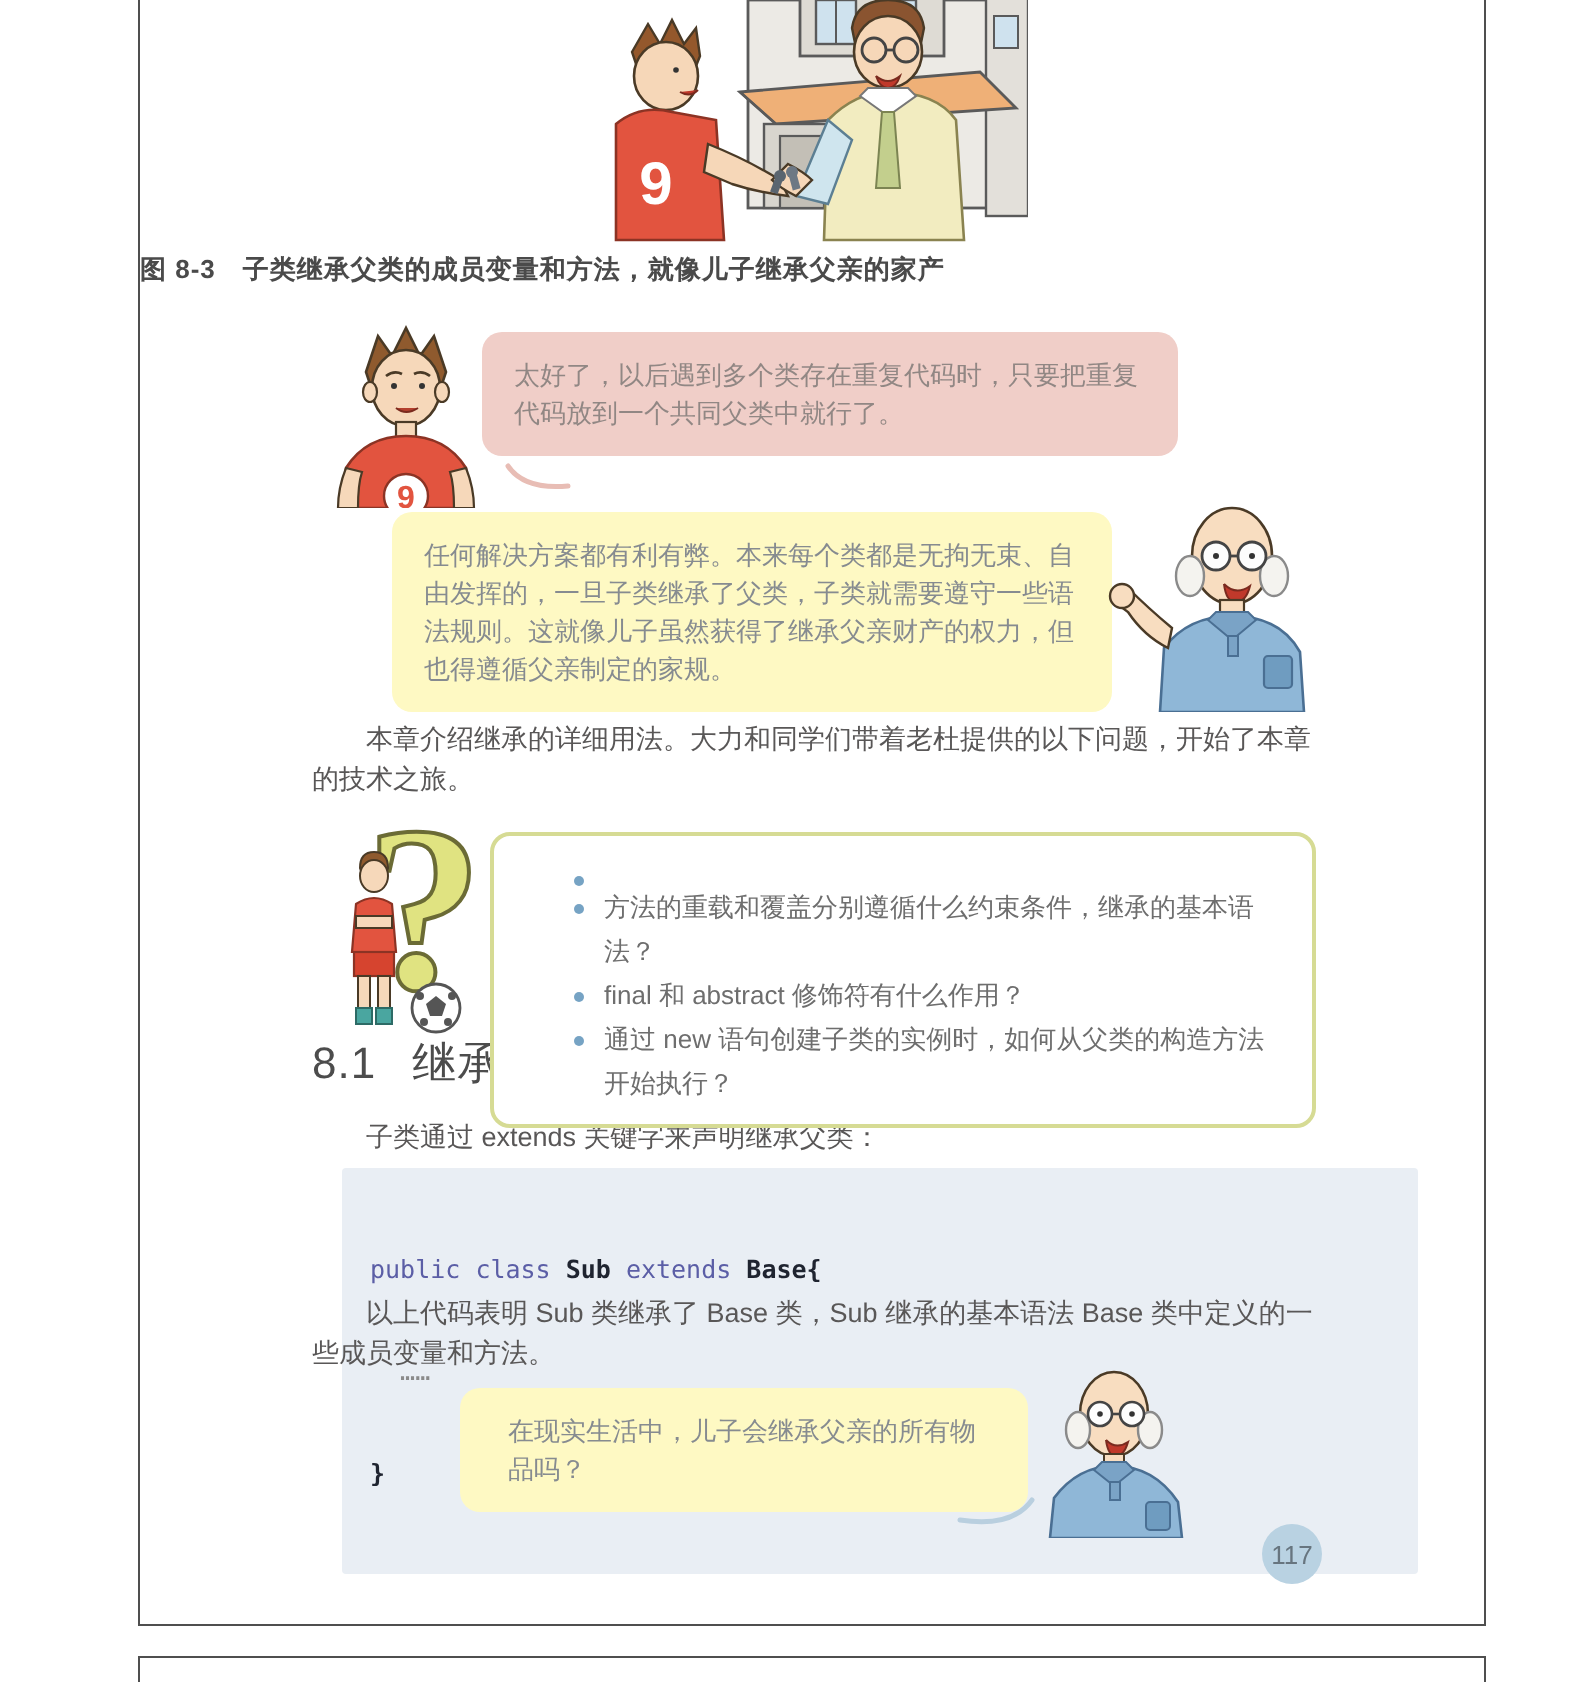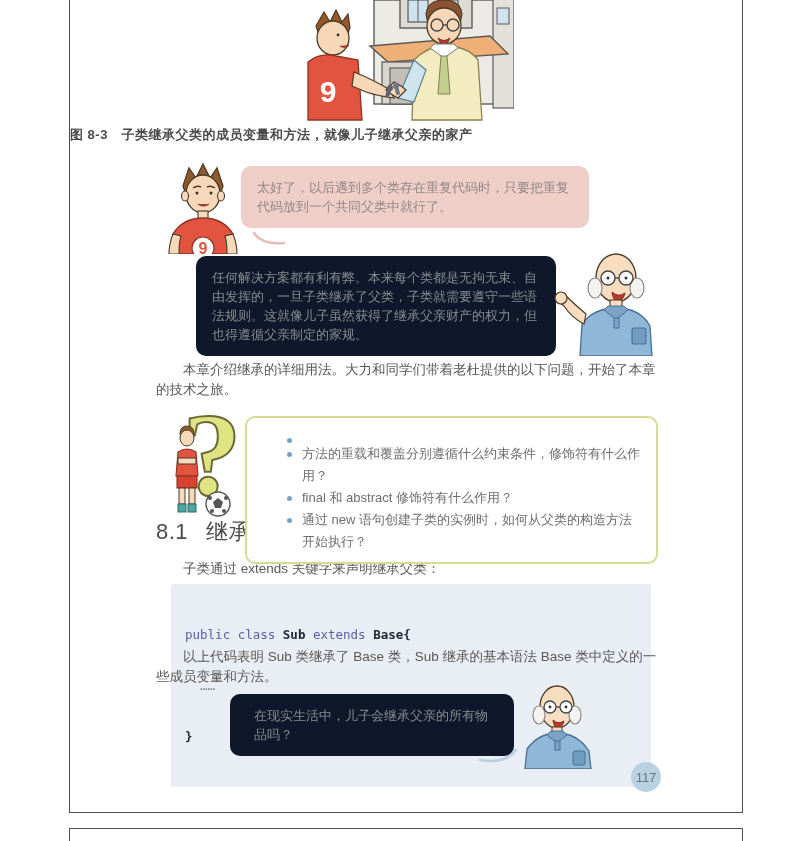--- a/index.html
+++ b/index.html
@@ -14,21 +14,21 @@
   .page2 { position:absolute; left:69px; top:828px; width:674px; height:13px;
            background:#fff; border:1px solid #4f4f4f; border-bottom:none; }
 
   .abs { position:absolute; }
 
   .fig-caption { left:0; top:126px; width:100%; 
                  font-size:13px; font-weight:bold; color:#4a4a4a; letter-spacing:.5px; }
 
   .bubble { border-radius:10px; padding:12px 16px; font-size:13px; line-height:19px; }
   .bubble.pink { background:#f0cec8; color:#918784; }
-  .bubble.blue { background:#0f172a; color:#868b90; }
+  .bubble.blue { background:#fef9c3; color:#868b90; }
 
   .para { font-size:13.5px; line-height:20px; color:#595757; text-indent:2em; }
 
   .qbox { border:2px solid #d6db94; border-radius:10px; background:#fff;
           padding:11px 12px 9px 40px; }
   .qrow { display:flex; font-size:13px; line-height:22px; color:#6e6e6e; }
   .qdot { width:5px; height:5px; border-radius:50%; background:#76a3c4;
           margin:9px 10px 0 0; flex:0 0 5px; }
 
   .sec-head { font-size:22px; color:#4c4c4c; letter-spacing:.5px; }
@@ -150,21 +150,21 @@
     </div>
 
     <div class="abs para" style="left:86px; top:360px; width:502px;">本章介绍继承的详细用法。大力和同学们带着老杜提供的以下问题，开始了本章的技术之旅。</div>
 
     <div class="abs qbox" style="left:175px; top:416px; width:413px; z-index:1;">
       <div class="qrow">
         <span class="qdot"></span>
       </div>
       <div class="qrow">
         <span class="qdot"></span>
-        <span>方法的重载和覆盖分别遵循什么约束条件，修饰符有什么作用？</span>
+        <span>方法的重载和覆盖分别遵循什么约束条件，继承的基本语法？</span>
       </div>
       <div class="qrow">
         <span class="qdot"></span>
         <span>final 和 abstract 修饰符有什么作用？</span>
       </div>
       <div class="qrow">
         <span class="qdot"></span>
         <span>通过 new 语句创建子类的实例时，如何从父类的构造方法开始执行？</span>
       </div>
     </div>
@@ -191,21 +191,21 @@
         <circle cx="68" cy="115" r="2" fill="#555"></circle>
       </svg>
     </div>
 
     <div class="abs sec-head" style="left:86px; top:517px;">
       <span class="num">8.1</span><span>继承的基本语法</span>
     </div>
 
     <div class="abs para" style="left:86px; top:559px; width:502px;">子类通过 extends 关键字来声明继承父类：</div>
 
-    <div class="abs code" style="left:101px; top:584px; width:480px;">
+    <div class="abs code" style="left:101px; top:584px; width:538px;">
       <div><span class="kw">public </span><span class="kw">class </span><span class="idb">Sub </span><span class="kw">extends </span><span class="idb">Base{</span></div>
       <div class="dots">  ……</div>
       <div class="idb">}</div>
     </div>
 
     <div class="abs para" style="left:86px; top:647px; width:502px;">以上代码表明 Sub 类继承了 Base 类，Sub 继承的基本语法 Base 类中定义的一些成员变量和方法。</div>
 
     <div class="abs bubble blue" style="left:160px; top:694px; width:284px;padding-left:24px;">在现实生活中，儿子会继承父亲的所有物品吗？</div>
     <svg class="abs" style="left:408px; top:748px;" width="40" height="18" viewBox="0 0 40 18">
       <path d="M38 2 Q28 16 2 12" fill="none" stroke="#b9cfdf" stroke-width="2.5" stroke-linecap="round"></path>

